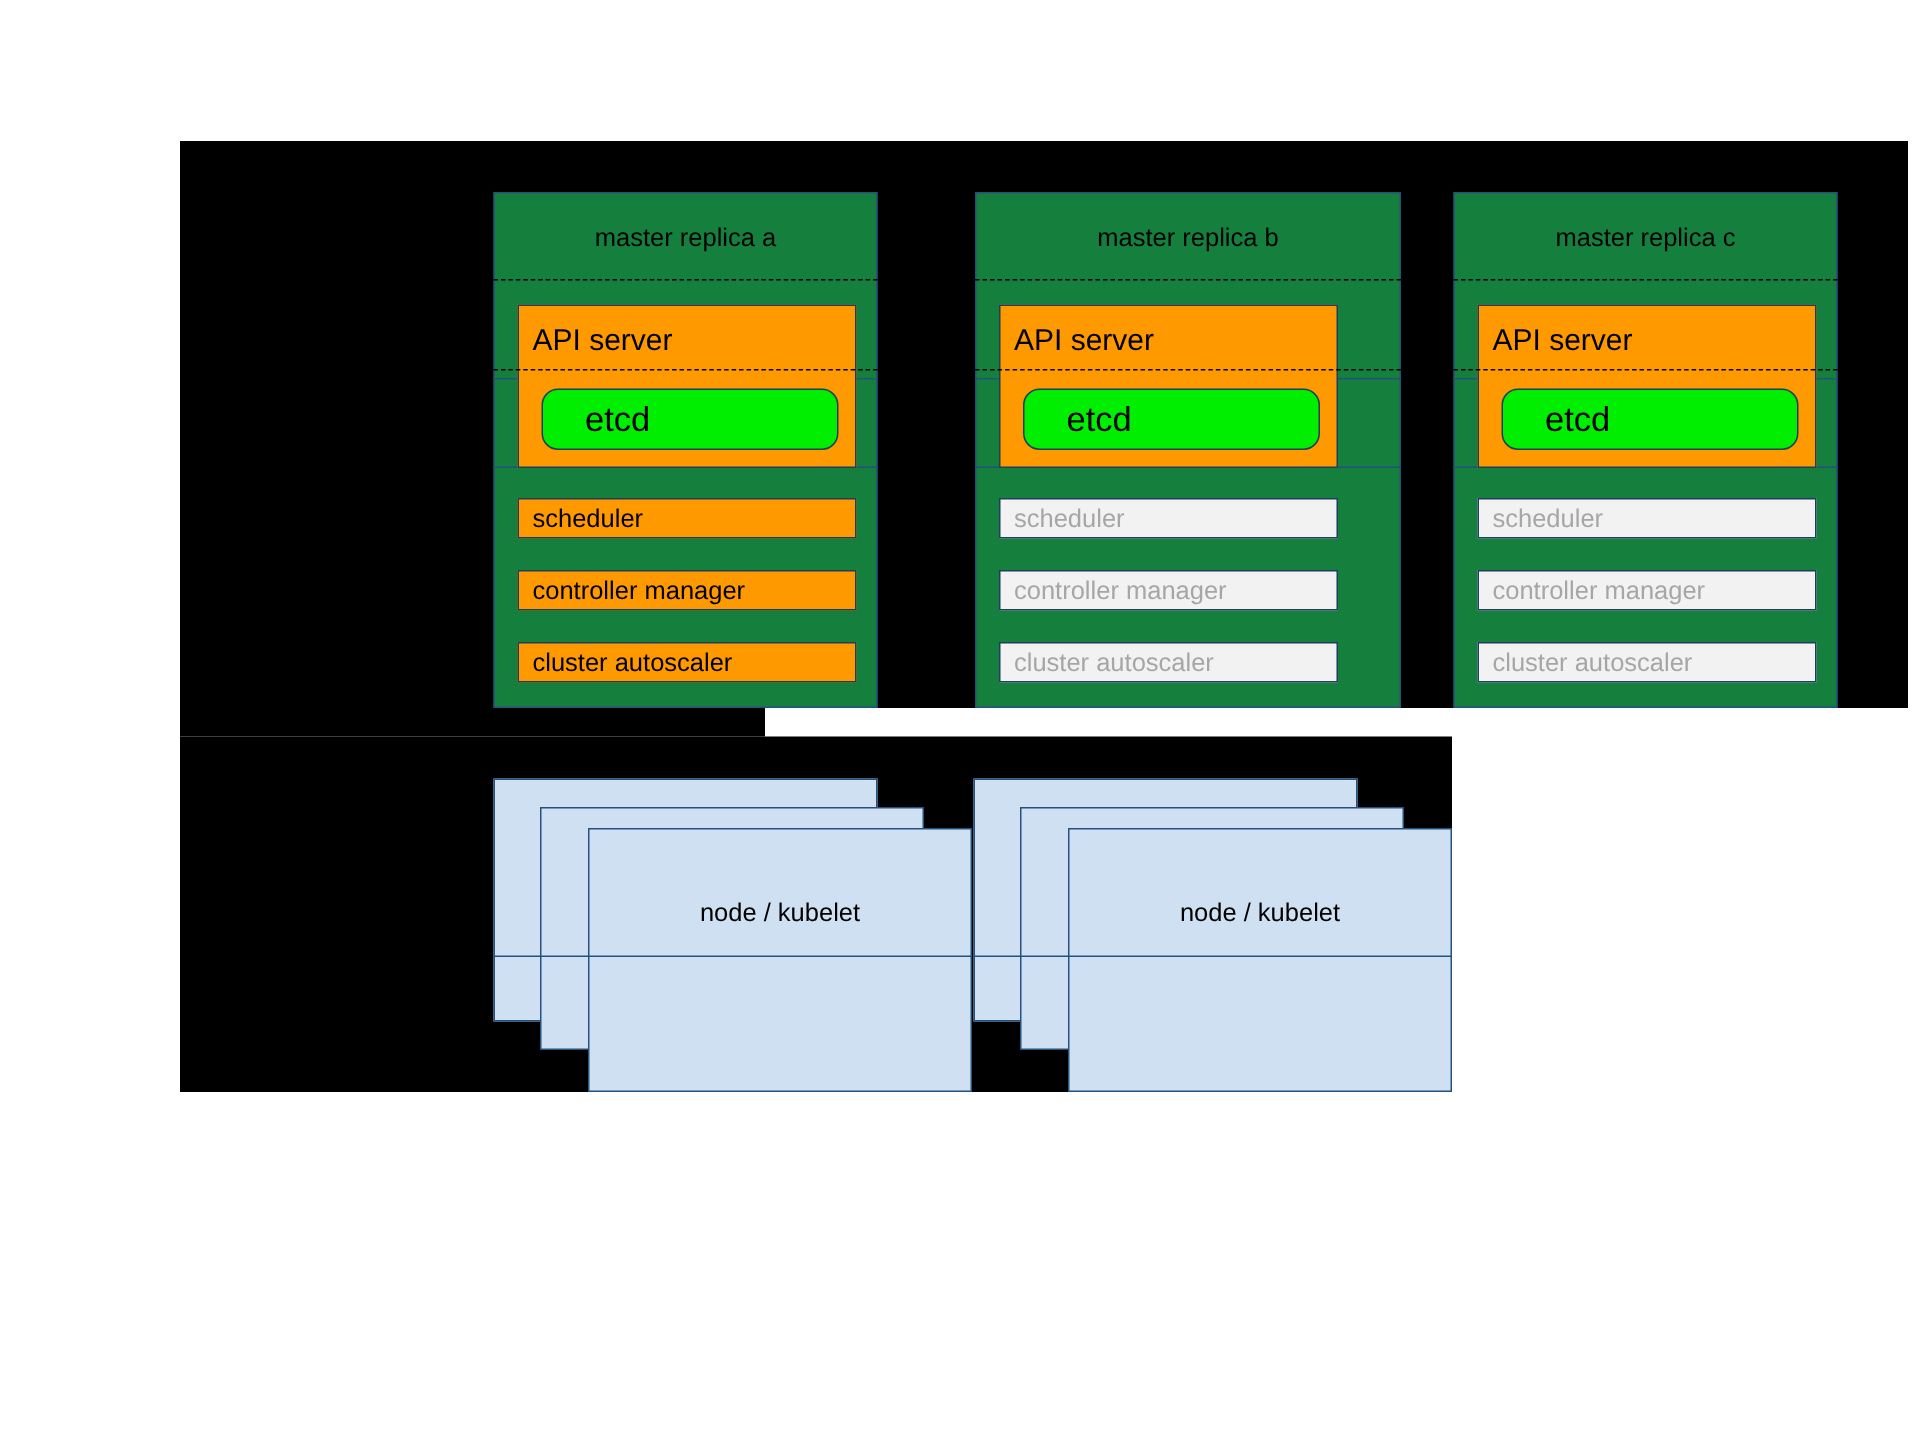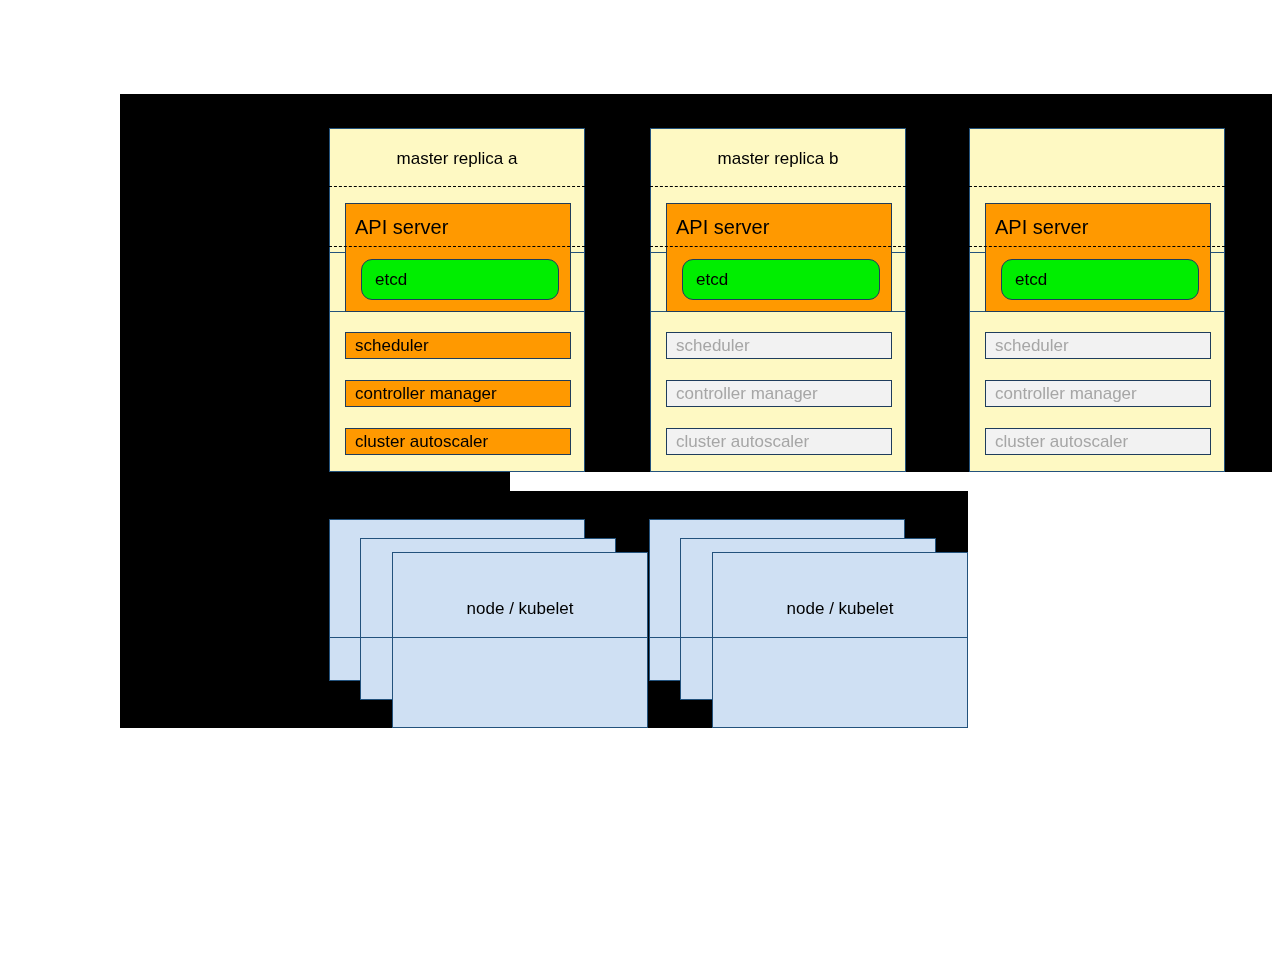--- a/index.html
+++ b/index.html
@@ -21,21 +21,21 @@
 
   
   .plate {
     position: absolute;
     background: #000000;
   }
 
   
   .replica {
     position: absolute;
-    background: #fef9c3;
+    background: #15803d;
     border: 1px solid #23527c;
     box-sizing: border-box;
     z-index: 10;
   }
   .replica-title {
     position: absolute;
     left: 0;
     right: 0;
     top: 20px;
     text-align: center;
@@ -98,25 +98,25 @@
     font-size: 20px;
     color: #000000;
     line-height: 1;
   }
   .etcd {
     position: absolute;
     box-sizing: border-box;
     background: #00ee00;
     border: 1px solid #1f3d5c;
     border-radius: 11px;
-    font-size: 17px;
+    font-size: 23px;
     color: #000000;
     display: flex;
     align-items: center;
-    padding-left: 13px;
+    padding-left: 28px;
     z-index: 15;
   }
 
   
   .nodecard {
     position: absolute;
     box-sizing: border-box;
     background: #cfe0f3;
     border: 1px solid #23527c;
     padding-left: 16px;
@@ -155,38 +155,39 @@
     <div class="apiserver" style="left:15px; top:74px; width:226px; height:109px;">
       <div class="apiserver-label">API server</div>
     </div>
     <div class="etcd" style="left:31px; top:130px; width:198px; height:41px;">etcd</div>
 
     <div class="comp active" style="left:15px; top:203px; width:226px; height:27px;">scheduler</div>
     <div class="comp active" style="left:15px; top:251px; width:226px; height:27px;">controller manager</div>
     <div class="comp active" style="left:15px; top:299px; width:226px; height:27px;">cluster autoscaler</div>
   </div>
 
-  <div class="replica" style="left:650px; top:128px; width:256px; height:344px;">
+  <div class="replica" style="left:650px; top:128px; width:284px; height:344px;">
     <div class="replica-title">master replica b</div>
     <div class="replica-sep" style="top:57px;"></div>
     <div class="replica-sep" style="top:117px;"></div>
     <div class="replica-solid" style="top:123px;"></div>
     <div class="replica-solid" style="top:182px;"></div>
 
     <div class="apiserver" style="left:15px; top:74px; width:226px; height:109px;">
       <div class="apiserver-label">API server</div>
     </div>
     <div class="etcd" style="left:31px; top:130px; width:198px; height:41px;">etcd</div>
 
     <div class="comp inactive" style="left:15px; top:203px; width:226px; height:27px;">scheduler</div>
     <div class="comp inactive" style="left:15px; top:251px; width:226px; height:27px;">controller manager</div>
     <div class="comp inactive" style="left:15px; top:299px; width:226px; height:27px;">cluster autoscaler</div>
   </div>
 
   <div class="replica" style="left:969px; top:128px; width:256px; height:344px;">
+    <div class="replica-title">master replica c</div>
     <div class="replica-sep" style="top:57px;"></div>
     <div class="replica-sep" style="top:117px;"></div>
     <div class="replica-solid" style="top:123px;"></div>
     <div class="replica-solid" style="top:182px;"></div>
 
     <div class="apiserver" style="left:15px; top:74px; width:226px; height:109px;">
       <div class="apiserver-label">API server</div>
     </div>
     <div class="etcd" style="left:31px; top:130px; width:198px; height:41px;">etcd</div>
 

